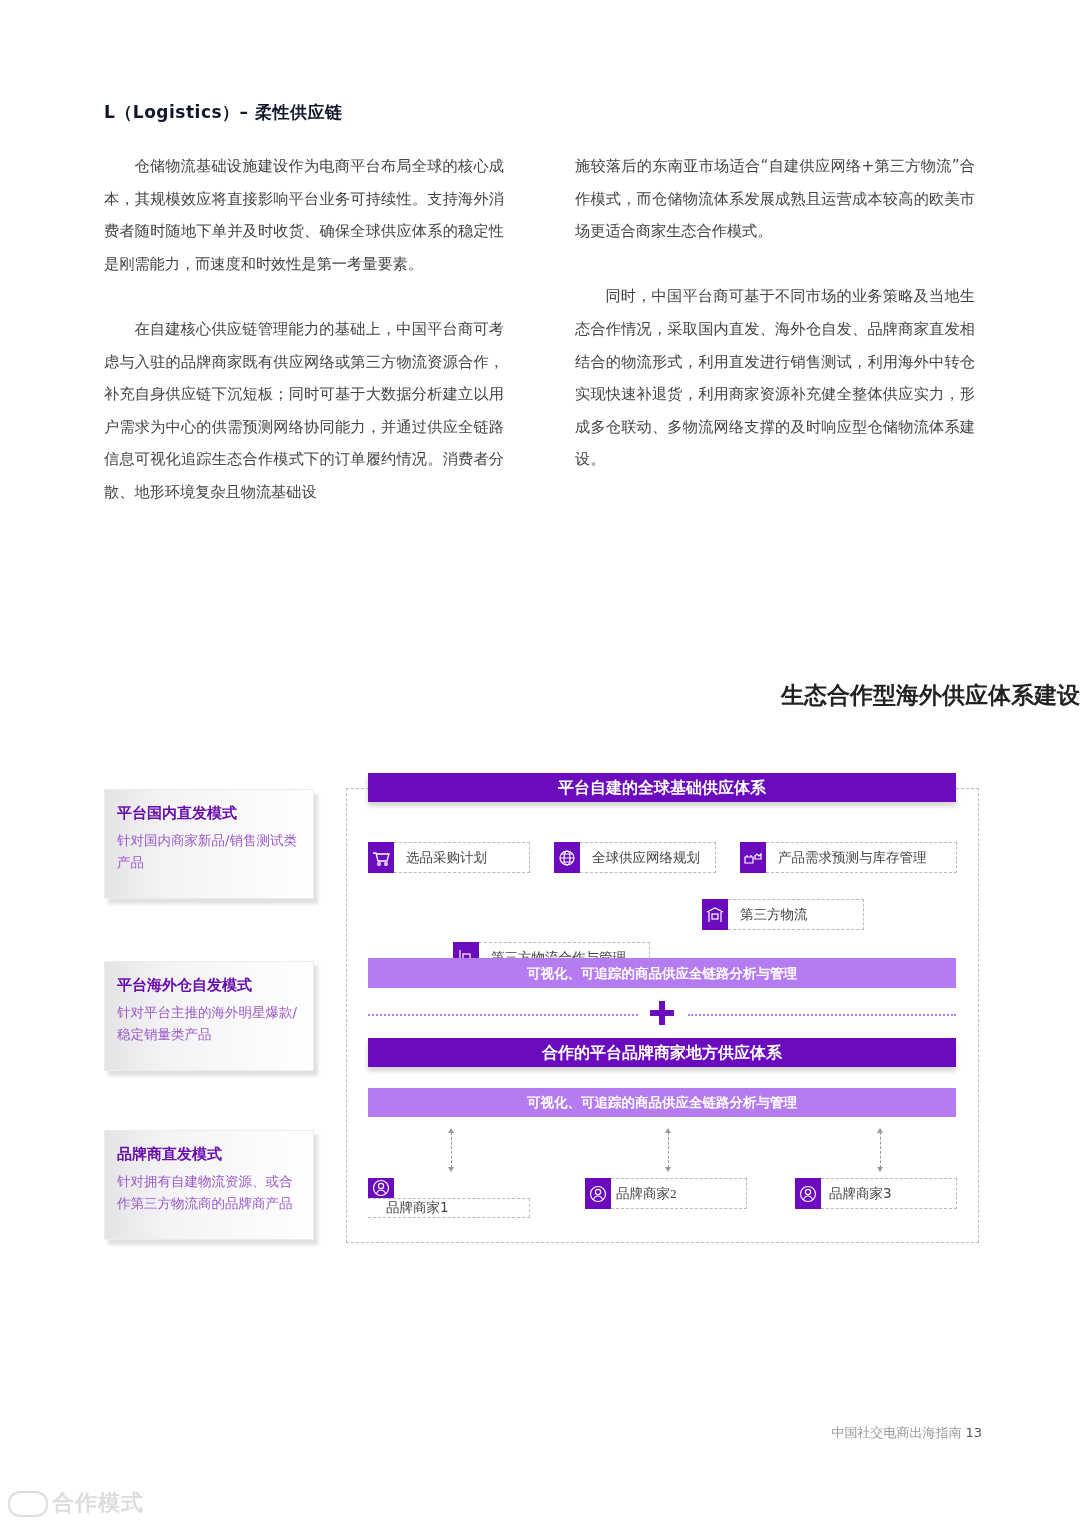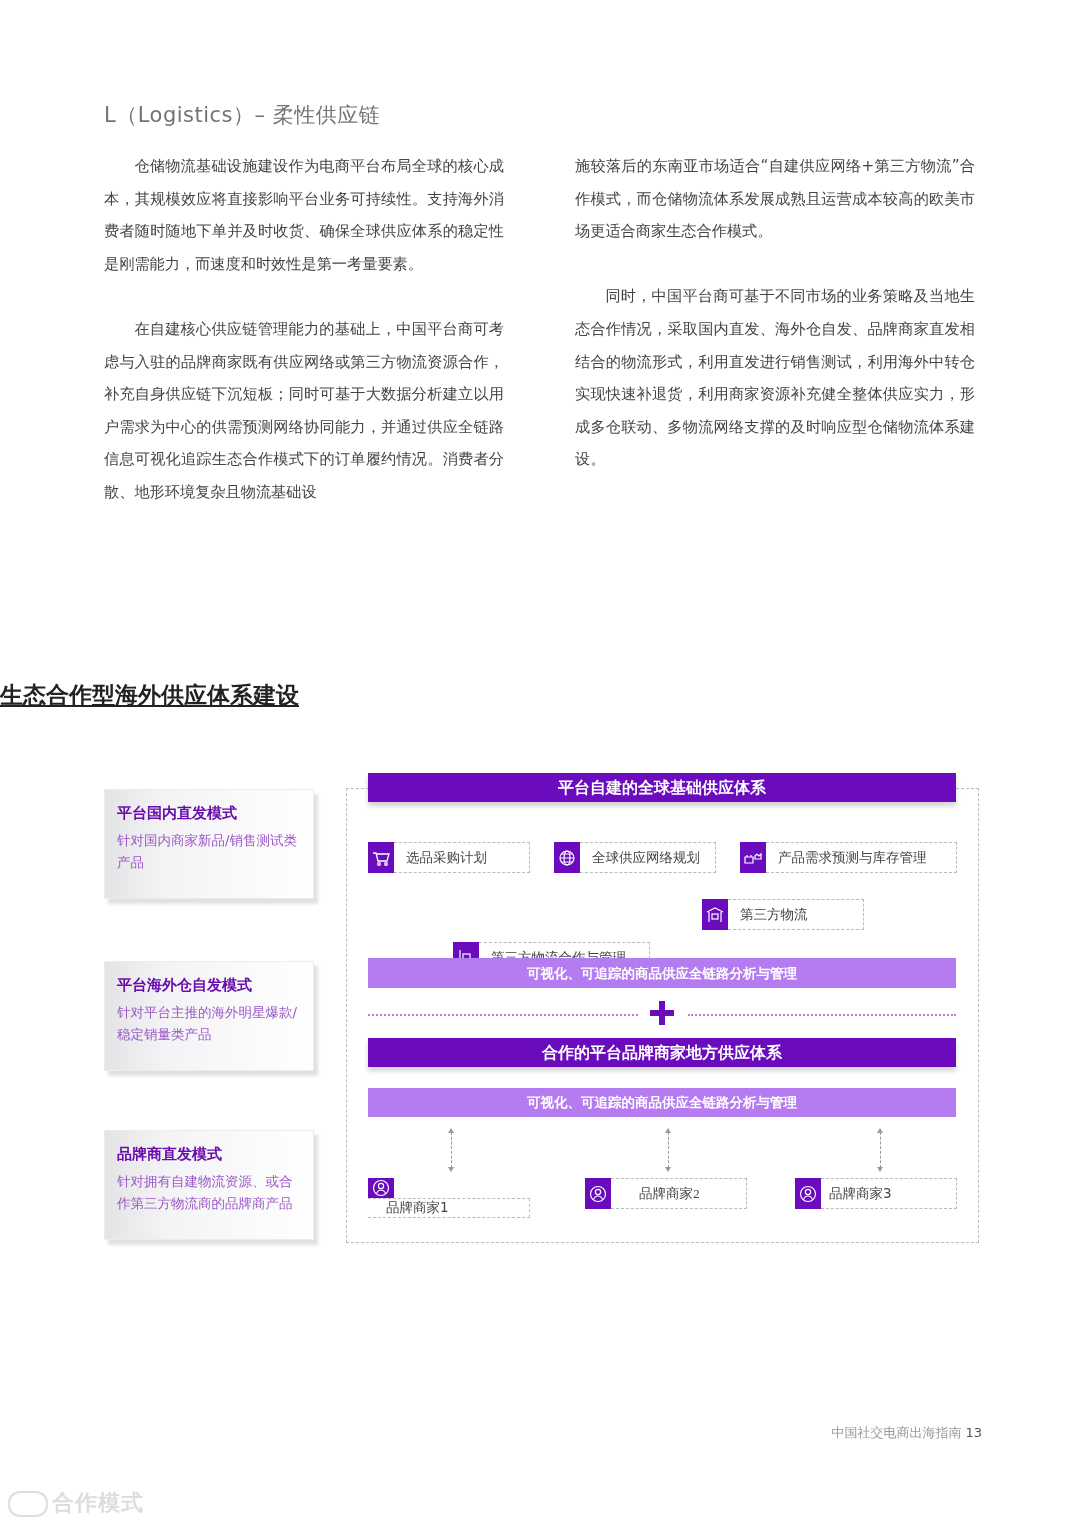--- a/index.html
+++ b/index.html
@@ -1,26 +1,26 @@
 <!DOCTYPE html>
 <html><head>
 <meta charset="utf-8">
 <style>
   * { margin: 0; padding: 0; box-sizing: border-box; }
   html, body { width: 1080px; height: 1526px; background: #ffffff; }
   body { position: relative; font-family: "DejaVu Sans", "Liberation Sans", sans-serif; color: #333; overflow: hidden; }
 
-  .heading { position: absolute; left: 104px; top: 101px; font-size: 21px; font-weight: normal; color: #737373; letter-spacing: 0.5px; }
+  .heading { position: absolute; left: 104px; top: 101px; font-size: 17px; font-weight: bold; color: #0f172a; letter-spacing: 0.5px; }
   .col { position: absolute; top: 150px; width: 400px; font-size: 15.2px; line-height: 32.6px; color: #444; text-align: justify; }
   .col p { text-indent: 2em; margin-bottom: 32.6px; }
   .col-left { left: 104px; top: 150px; }
   .col-right { left: 575px; top: 150px; }
   .col-right p.cont { text-indent: 0; }
 
-  .diagram-title { position: absolute; left: 0; width: 1080px; top: 680px; text-align: left; font-size: 23px; font-weight: bold; color: #222; text-decoration: underline; }
+  .diagram-title { position: absolute; left: 0; width: 1080px; top: 680px; text-align: right; font-size: 23px; font-weight: bold; color: #222; }
 
   .mode-card { position: absolute; left: 104px; width: 210px; background: linear-gradient(90deg, #e4e4e6 0%, #f4f4f6 30%, #ffffff 100%); border: 1px solid #ececec; box-shadow: 4px 5px 3px rgba(0,0,0,0.12); padding: 14px 12px 12px 12px; }
   .mode-card .t { font-size: 15px; font-weight: bold; color: #6a0dad; margin-bottom: 6px; }
   .mode-card .d { font-size: 13.5px; line-height: 22px; color: #9b59c9; }
   .card1 { top: 789px; height: 110px; }
   .card2 { top: 961px; height: 110px; }
   .card3 { top: 1130px; height: 110px; }
 
   .frame { position: absolute; left: 346px; top: 788px; width: 633px; height: 455px; border: 1px dashed #bdbdbd; }
 
@@ -173,21 +173,21 @@
   <div class="lb" style="padding-left:18px;">品牌商家1</div>
 </div>
 <div class="item" style="left:585px; top:1178px; width:162px;">
   <div class="ic">
     <svg viewBox="0 0 20 20" fill="none" stroke="#fff" stroke-width="1.2">
         <circle cx="10" cy="10" r="7.5"></circle>
         <circle cx="10" cy="8" r="2.6"></circle>
         <path d="M5.5 15.5c1-2.5 2.8-3.5 4.5-3.5s3.5 1 4.5 3.5"></path>
       </svg>
   </div>
-  <div class="lb" style="padding-left:28px;font-family:Liberation Serif, serif;">品牌商家2</div>
+  <div class="lb" style="padding-left:5px;font-family:Liberation Serif, serif;">品牌商家2</div>
 </div>
 <div class="item" style="left:795px; top:1178px; width:162px;">
   <div class="ic">
     <svg viewBox="0 0 20 20" fill="none" stroke="#fff" stroke-width="1.2">
         <circle cx="10" cy="10" r="7.5"></circle>
         <circle cx="10" cy="8" r="2.6"></circle>
         <path d="M5.5 15.5c1-2.5 2.8-3.5 4.5-3.5s3.5 1 4.5 3.5"></path>
       </svg>
   </div>
   <div class="lb" style="padding-left:8px;">品牌商家3</div>

